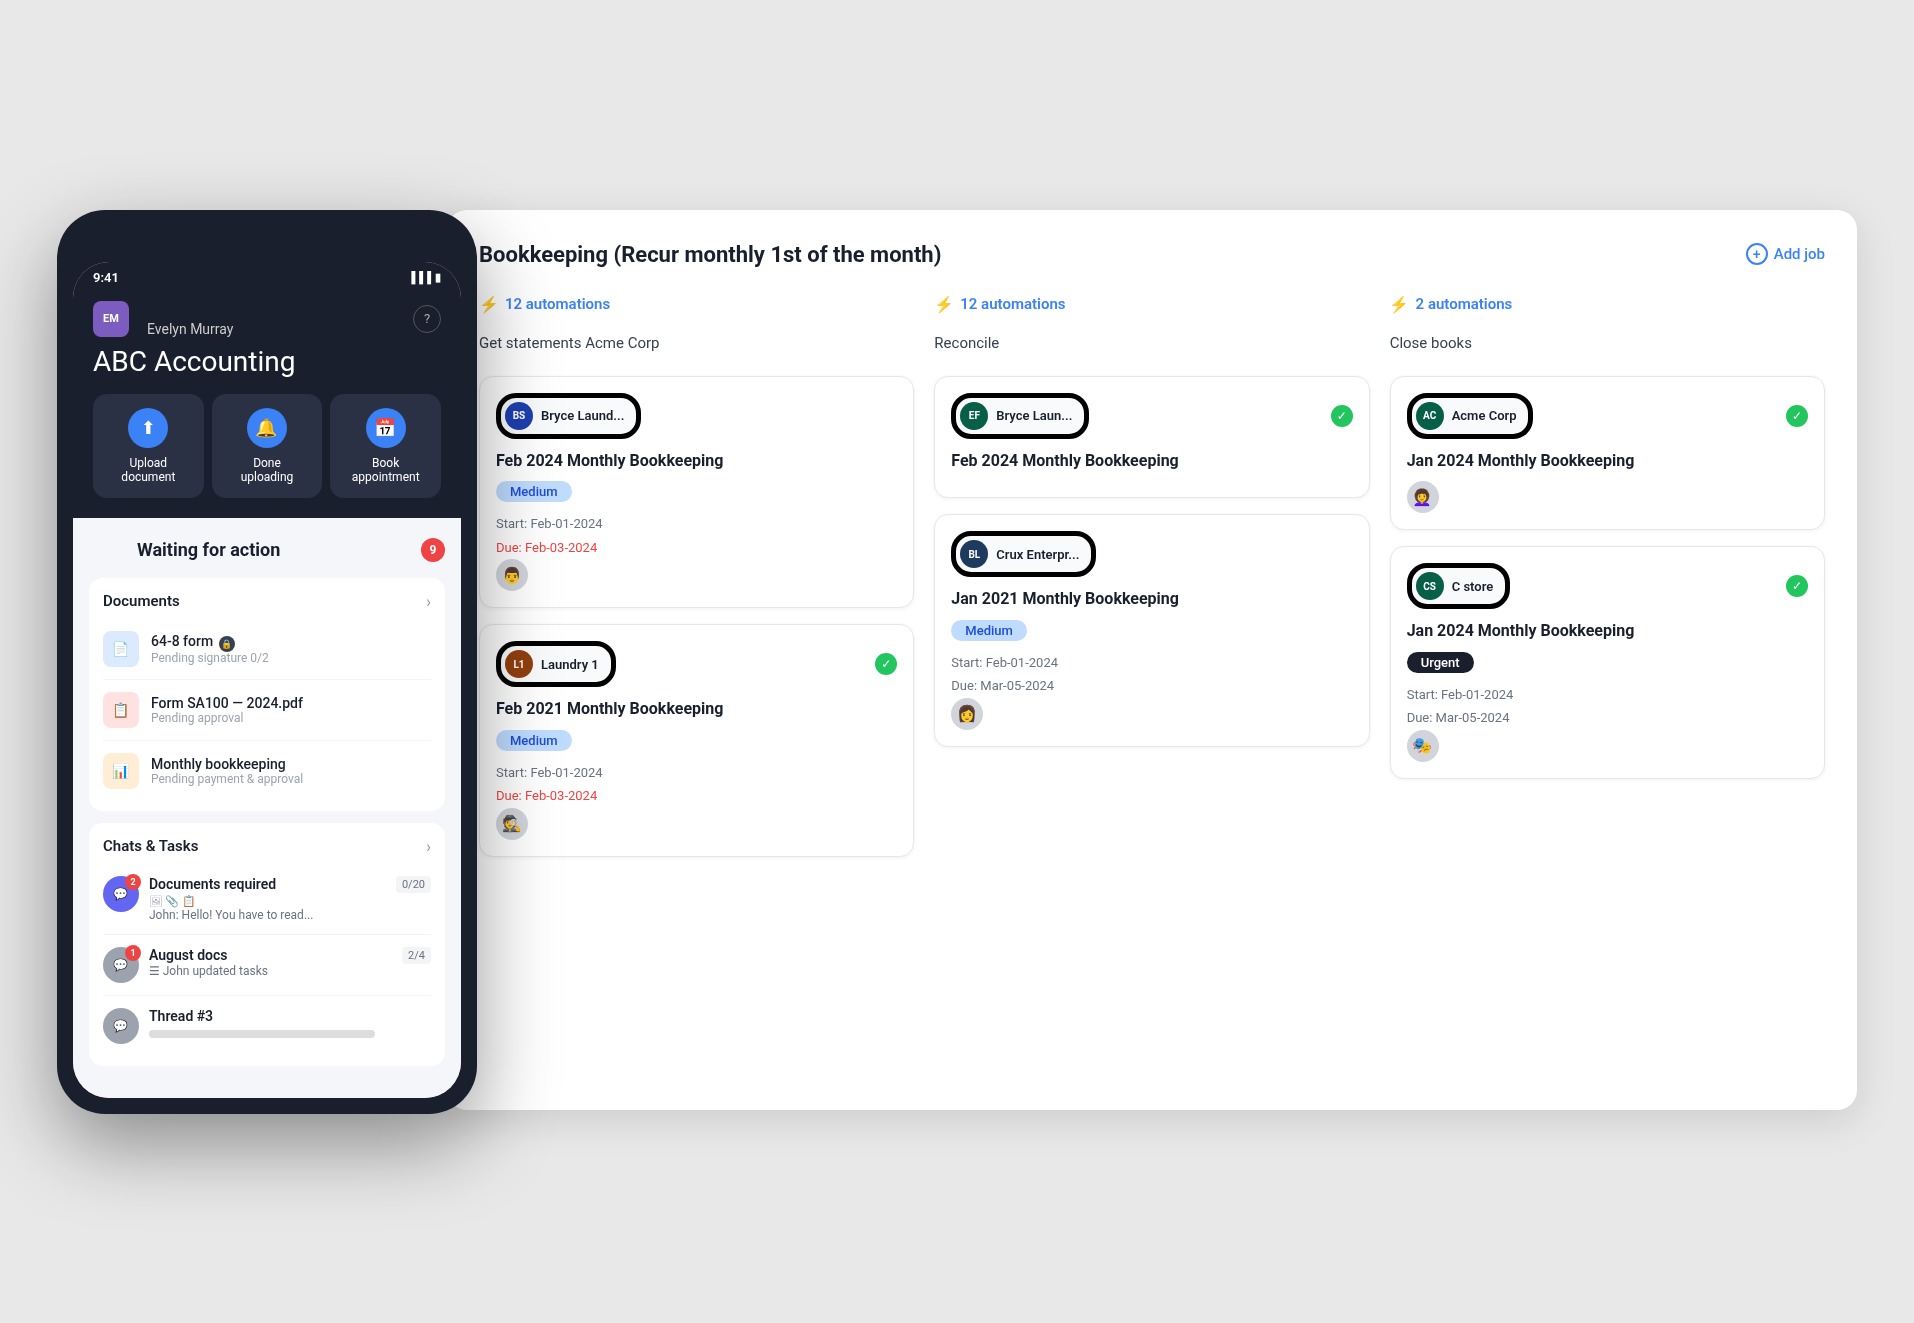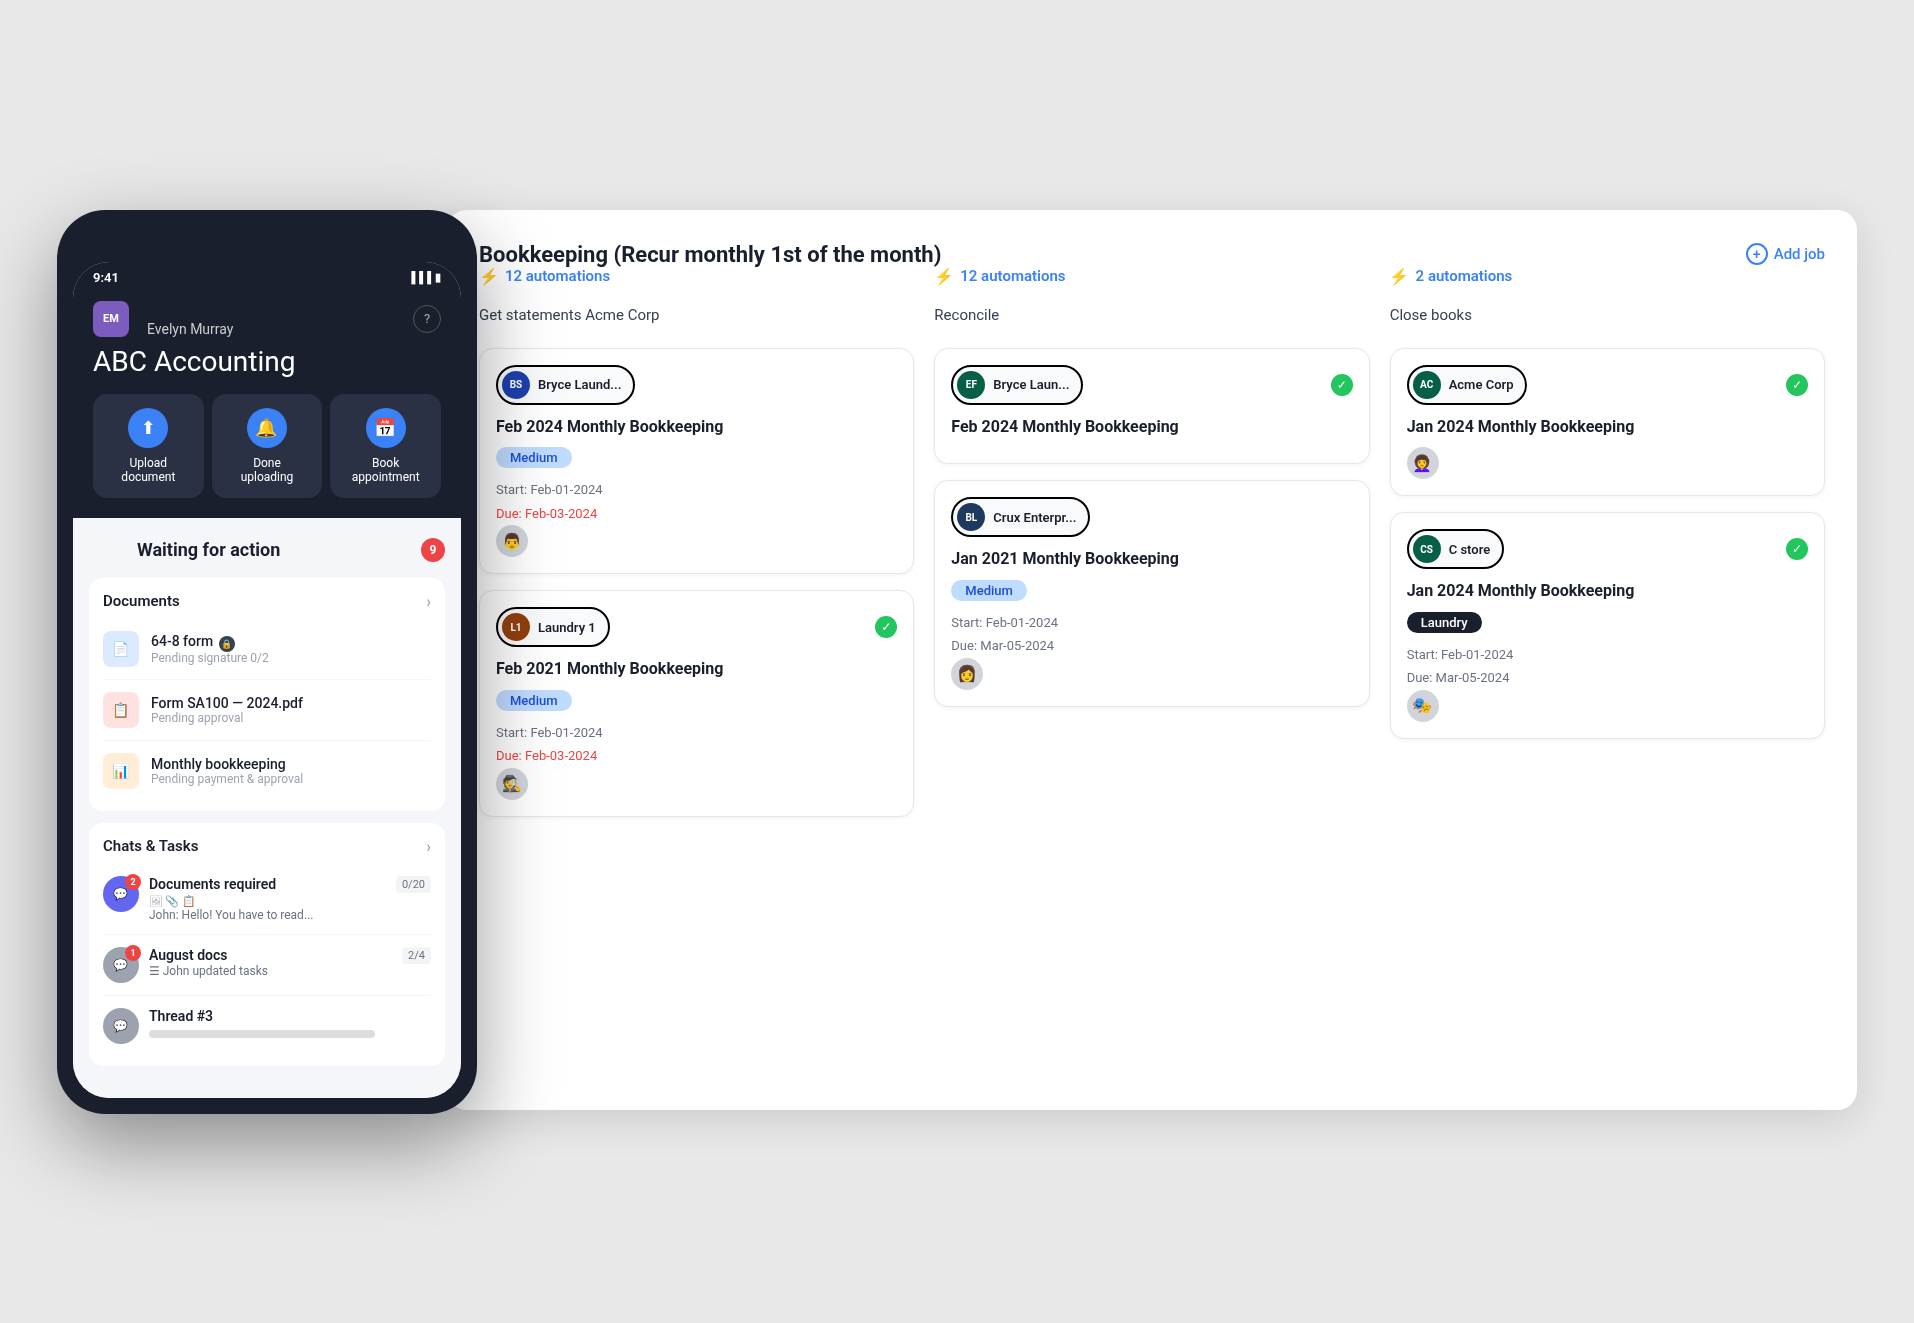--- a/index.html
+++ b/index.html
@@ -248,20 +248,21 @@
       border-radius: 20px;
       padding: 32px 32px;
       box-shadow: 0 10px 40px rgba(0,0,0,0.12);
       z-index: 1;
       min-height: 900px;
     }
     .panel-header {
       display: flex;
       justify-content: space-between;
       align-items: center;
+      margin-bottom: 28px;
     }
     .panel-title {
       font-size: 22px;
       font-weight: 700;
       color: #1a1f2e;
     }
     .add-job-btn {
       display: flex;
       align-items: center;
       gap: 6px;
@@ -317,21 +318,21 @@
       display: flex;
       align-items: center;
       justify-content: space-between;
       margin-bottom: 12px;
     }
     .client-badge {
       display: flex;
       align-items: center;
       gap: 8px;
       background: #f9fafb;
-      border: 2px solid #000000;
+      border: 5px solid #000000;
       border-radius: 20px;
       padding: 4px 12px 4px 4px;
     }
     .client-avatar {
       width: 28px; height: 28px;
       border-radius: 50%;
       display: flex; align-items: center; justify-content: center;
       font-size: 10px; font-weight: 700; color: white;
       flex-shrink: 0;
     }
@@ -649,21 +650,21 @@
 
         <div class="job-card">
           <div class="client-row">
             <div class="client-badge">
               <div class="client-avatar cs">CS</div>
               <span class="client-name">C store</span>
             </div>
             <div class="check-green">✓</div>
           </div>
           <div class="job-title">Jan 2024 Monthly Bookkeeping</div>
-          <span class="priority-badge priority-urgent">Laundry</span>
+          <span class="priority-badge priority-urgent">Urgent</span>
           <div class="date-row">
             <div>Start: Feb-01-2024</div>
             <div style="color:#6b7280;">Due: Mar-05-2024</div>
           </div>
           <div class="assignee-photo">🎭</div>
         </div>
       </div>
 
     </div>
   </div>

